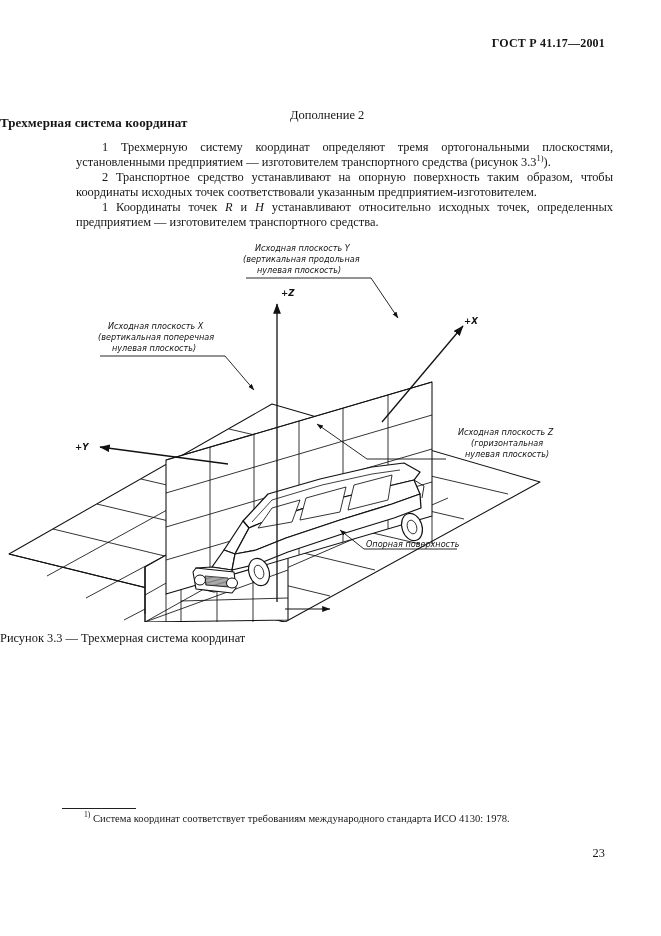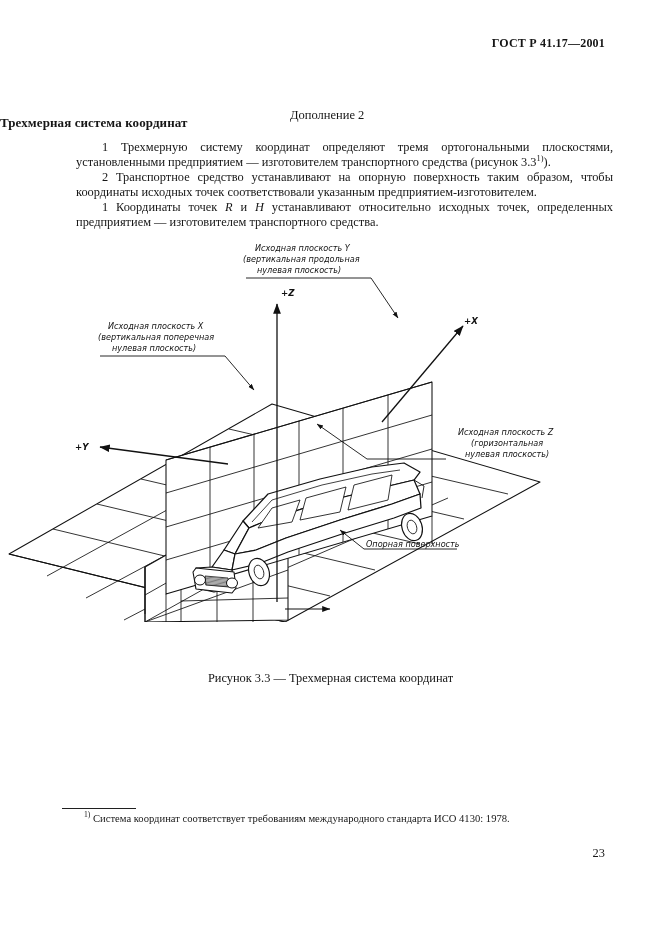--- a/index.html
+++ b/index.html
@@ -77,23 +77,22 @@
     width: 577px;
     height: 390px;
   }
   .figure svg { display: block; }
 
   .fig-caption {
     position: absolute;
     top: 631px;
     left: 0;
     width: 661px;
-    text-align: center;
+    text-align: left;
     font-size: 12.4px;
-    margin-top: 40px;
   }
 
   
   .footnote-rule {
     position: absolute;
     left: 62px;
     top: 808px;
     width: 74px;
     height: 0;
     border-top: 1px solid #202020;

